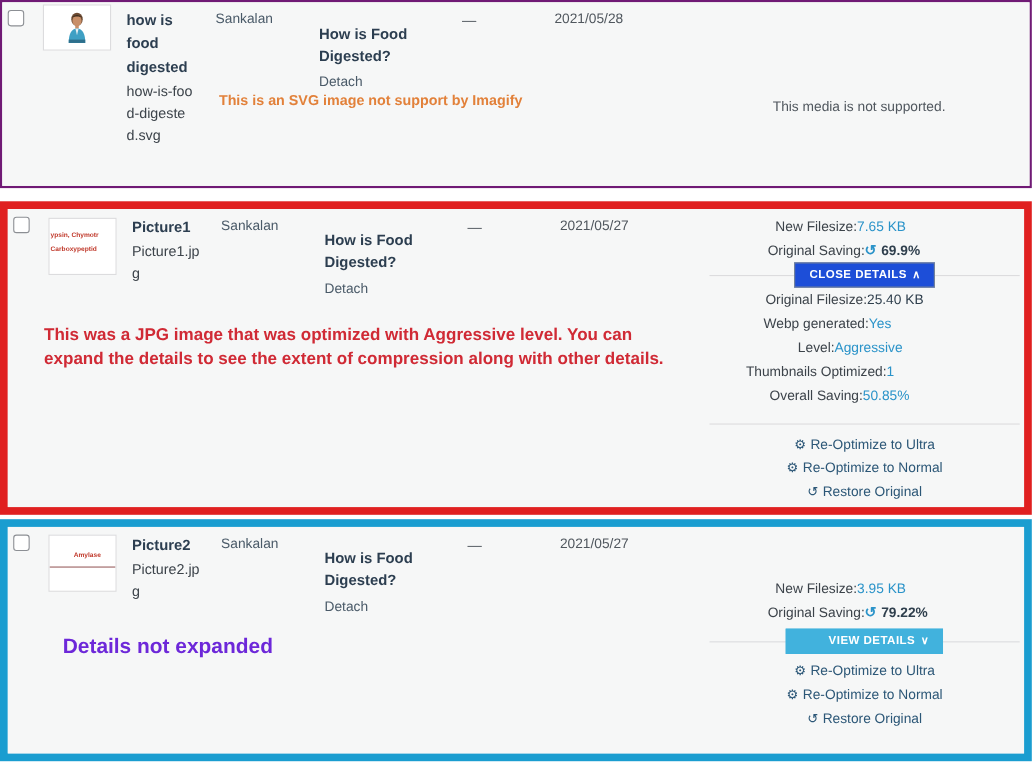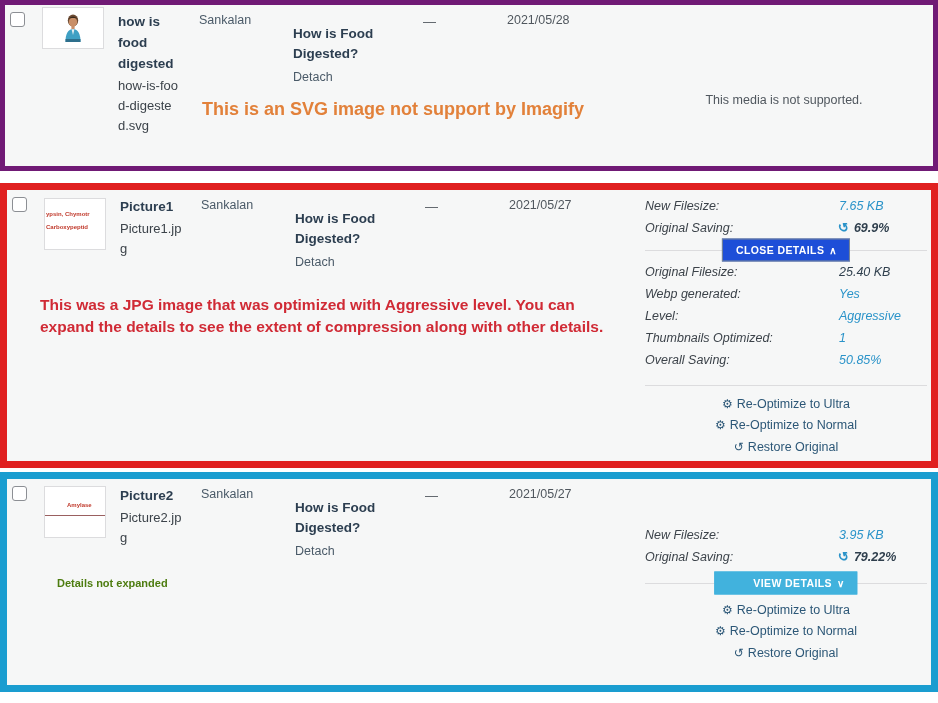--- a/index.html
+++ b/index.html
@@ -26,21 +26,21 @@
 
   
   .row-box {
     position: absolute;
     left: 0;
     width: 938px;
     box-sizing: border-box;
     background: #f6f7f7;
     overflow: hidden;
   }
-  .row-box.orange { border: 5px solid #701a75; top: 0;   height: 171px; }
+  .row-box.orange { border: 2px solid #701a75; top: 0;   height: 171px; }
   .row-box.red    { border: 7px solid #e02020; top: 183px; height: 285px; }
   .row-box.blue   { border: 7px solid #1a9dd0; top: 472px; height: 220px; }
 
   .row-inner {
     position: relative;
     width: 100%;
     height: 100%;
     background: #f6f7f7;
   }
 
@@ -176,25 +176,24 @@
     font-size: 12.5px;
   }
   .not-supported {
     color: #50575e;
     font-size: 12.5px;
     text-align: center;
     width: 282px;
   }
   .kv {
     display: flex;
-    justify-content: space-between;
+    justify-content: center;
     align-items: baseline;
     line-height: 1.6;
     padding: 1px 0;
-    font-style: italic;
   }
   .kv .k {
     color: #3c434a;
     font-size: 12.5px;
   }
   .kv .v {
     color: #2a93c9;
     font-size: 12.5px;
     min-width: 88px;
     text-align: left;
@@ -269,36 +268,36 @@
   }
 
   
   .annot {
     position: absolute;
     font-weight: bold;
     line-height: 1.42;
   }
   .annot.orange-note {
     left: 197px;
-    top: 92px;
+    top: 80px;
     color: #e2813a;
-    font-size: 18px;
+    font-size: 13px;
   }
   .annot.red-note {
     left: 40px;
     top: 297px;
     color: #d02a35;
     font-size: 15.5px;
     width: 590px;
   }
   .annot.blue-note {
     left: 57px;
     top: 576px;
-    color: #4d7c0f;
-    font-size: 11px;
+    color: #6d28d9;
+    font-size: 19px;
   }
 </style>
 </head>
 <body>
 
 <div class="page">
 
   <div class="row-box orange">
     <div class="row-inner">
       <div class="cb-cell">

